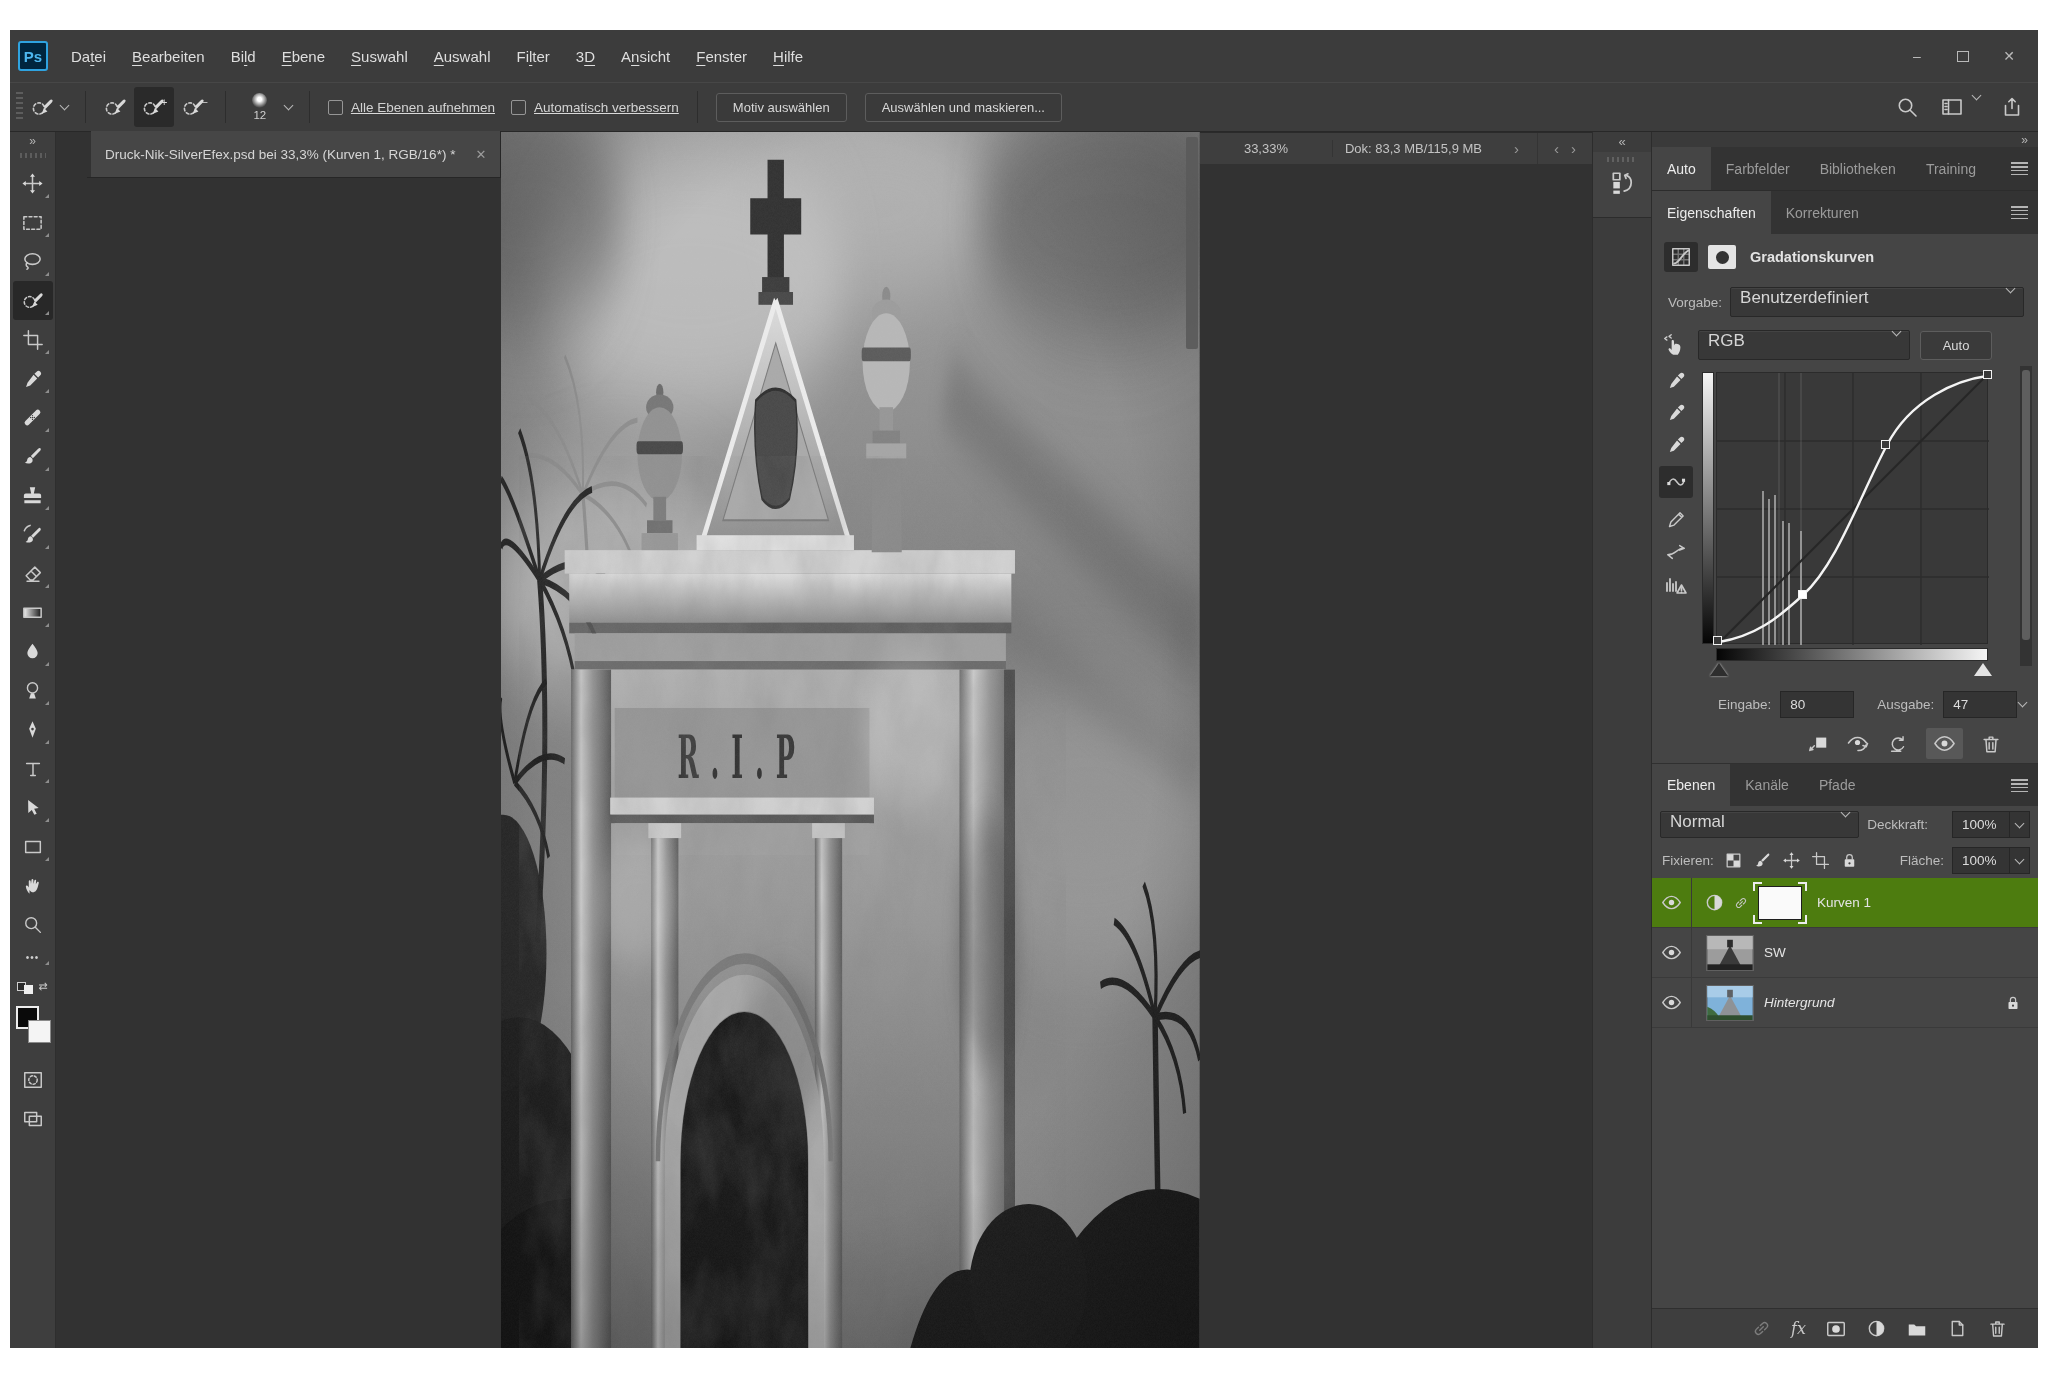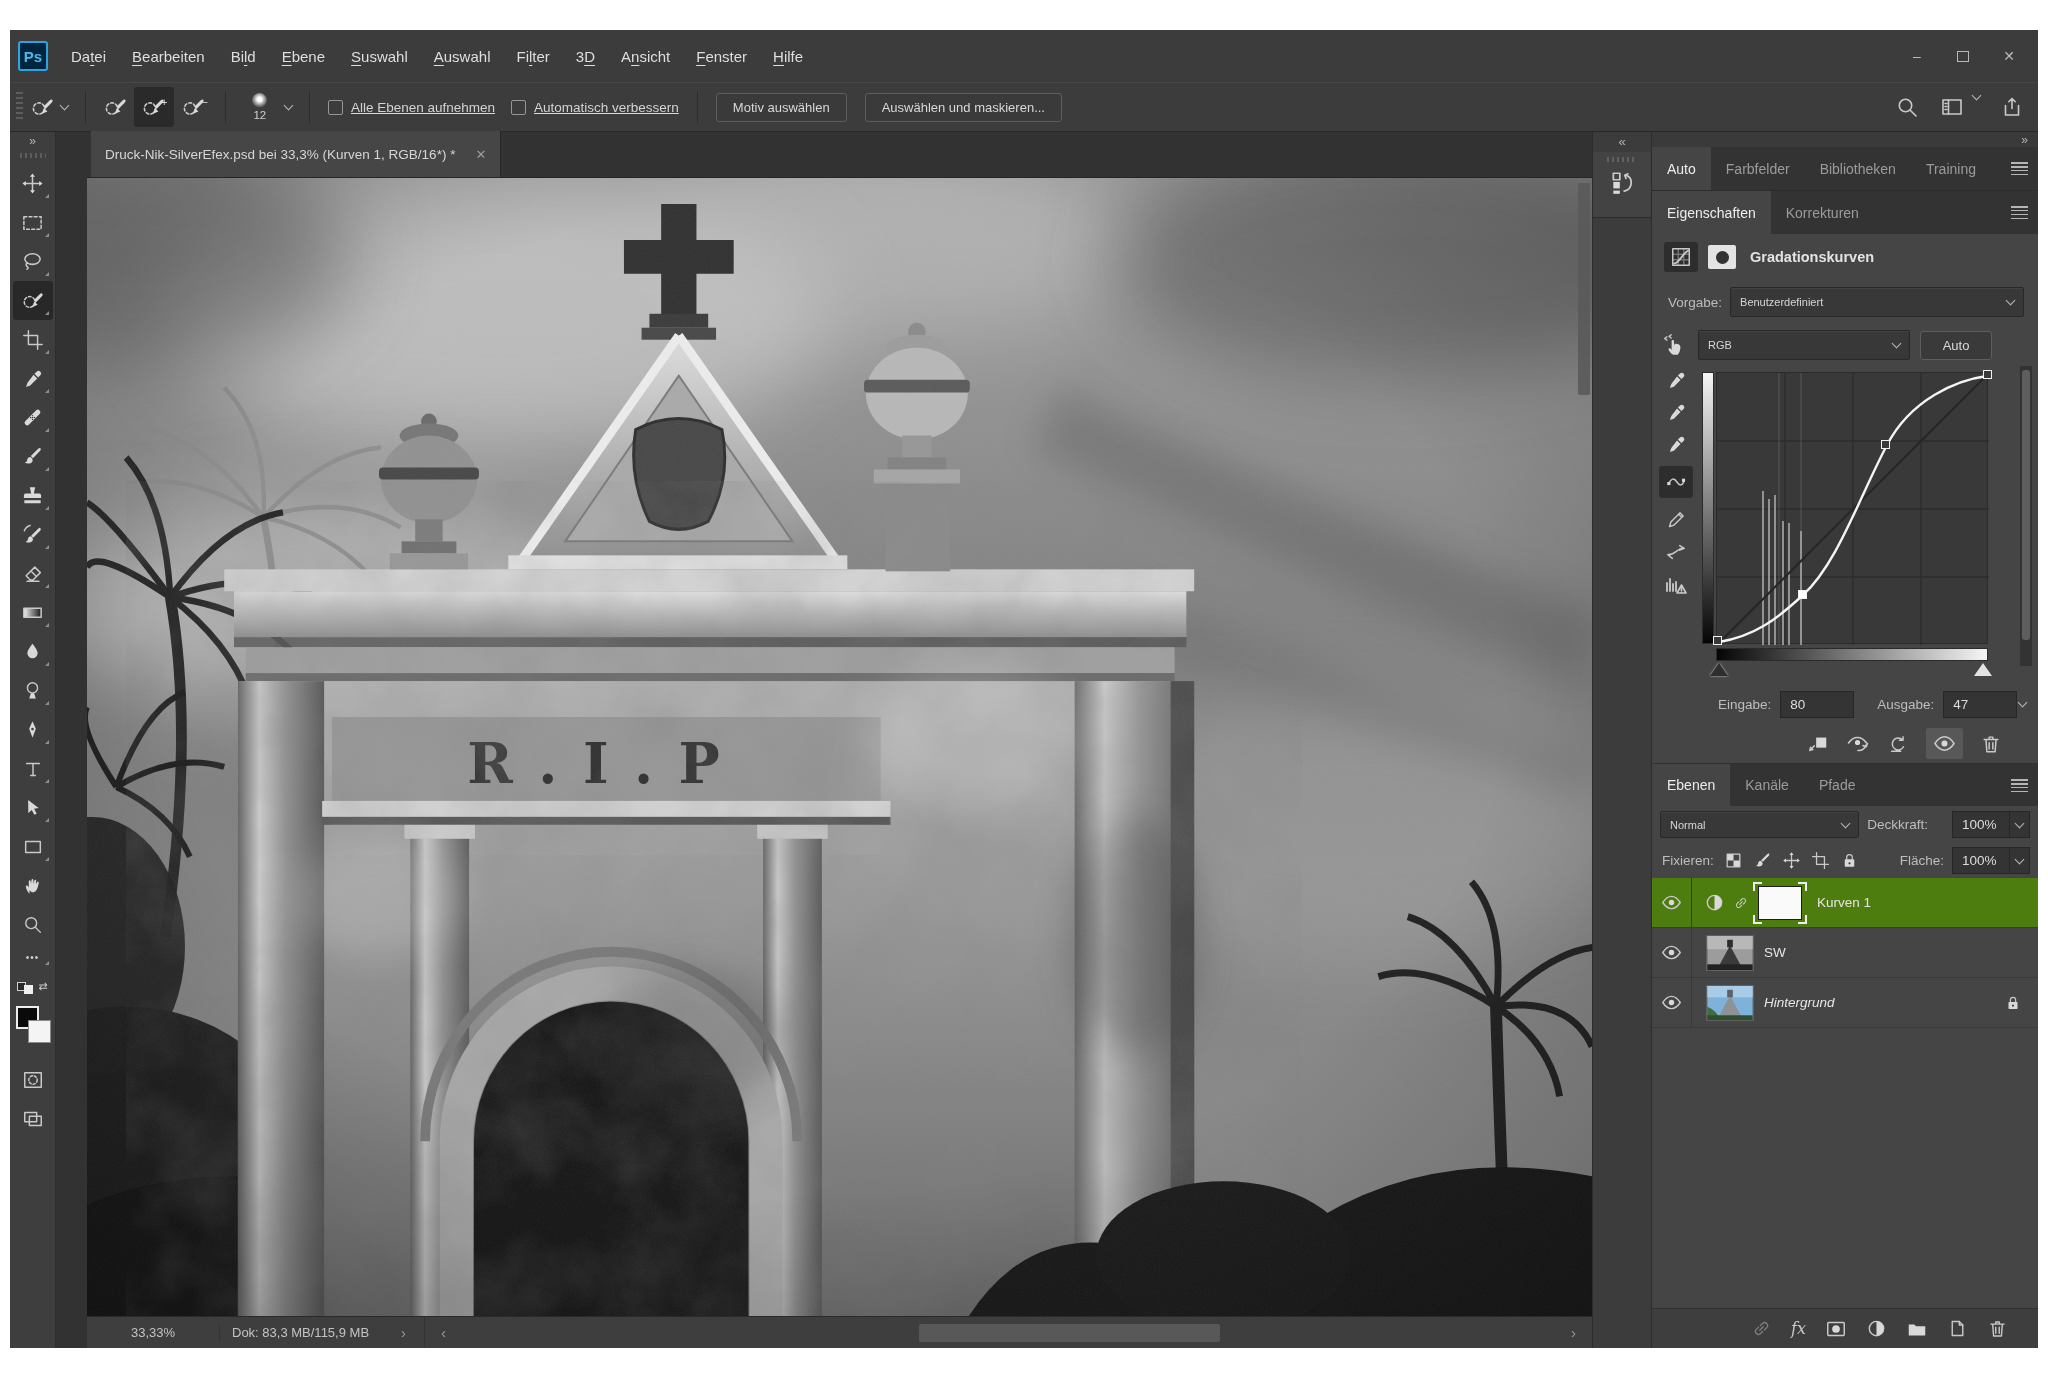--- a/index.html
+++ b/index.html
@@ -7,22 +7,22 @@
   *{box-sizing:border-box;}
   #app{position:absolute;left:10px;top:30px;width:2028px;height:1318px;background:#3e3e3e;color:#d9d9d9;font-size:14px;}
 
   
   .row{display:flex;align-items:flex-start;text-decoration:underline;}
   .chev{width:7px;height:7px;border-right:1.6px solid #b9b9b9;border-bottom:1.6px solid #b9b9b9;
     transform:rotate(45deg);margin-top:-3px;flex:none;}
   .burger{width:17px;height:13px;background:repeating-linear-gradient(#b5b5b5 0 1.6px,transparent 1.6px 3.9px);flex:none;}
   .vsep{width:1px;height:32px;background:#2d2d2d;margin:0 10px;flex:none;}
   svg.ic{stroke:#c9c9c9;fill:none;stroke-width:1.6;stroke-linecap:round;stroke-linejoin:round;flex:none;}
-  .dd{display:flex;align-items:center;background:#383838;border:1px solid #282828;border-radius:2px;
-    box-shadow:inset 0 1px 0 rgba(255,255,255,.06);color:#d6d6d6;font-size:11px;padding:0 9px;height:30px;}
+  .dd{display:flex;align-items:flex-start;background:#383838;border:1px solid #282828;border-radius:2px;
+    box-shadow:inset 0 1px 0 rgba(255,255,255,.06);color:#d6d6d6;font-size:17px;padding:0 9px;height:30px;}
   .dd .chev{margin-left:auto;}
   .inpbox{background:#343434;border:1px solid #262626;color:#dcdcdc;font-size:13.5px;
     display:flex;align-items:center;padding:0 9px;height:27px;}
   .pslabel{color:#bdbdbd;font-size:13.5px;}
   .psbtn{display:flex;align-items:center;justify-content:center;background:#3a3a3a;border:1px solid #5d5d5d;
     border-radius:3px;color:#d8d8d8;font-size:13px;height:29px;padding:0 16px;}
 
   
   #menubar{position:absolute;left:0;top:0;width:100%;height:52px;display:flex;align-items:center;background:#3c3c3c;}
   #pslogo{width:30px;height:30px;margin:0 10px 0 8px;background:#00263f;border:2px solid #2fa3e0;border-radius:3px;
@@ -58,21 +58,21 @@
   .tool.active{background:#282828;border-radius:3px;}
   #swatches{position:relative;width:44px;height:56px;margin-top:8px;flex:none;}
   #swatches .fg{position:absolute;left:5px;top:2px;width:23px;height:23px;background:#0a0a0a;border:2px solid #ededed;}
   #swatches .bgc{position:absolute;left:17px;top:16px;width:23px;height:23px;background:#f4f4f4;border:1px solid #8a8a8a;}
   #miniswap{display:flex;align-items:center;gap:3px;height:20px;margin-top:6px;}
   #miniswap .sq1{width:9px;height:9px;background:#2a2a2a;border:1px solid #cfcfcf;}
   #miniswap .sq2{width:9px;height:9px;background:#efefef;margin-left:-5px;margin-top:6px;}
   #miniswap .arr{color:#c9c9c9;font-size:11px;margin-left:2px;}
 
   
-  #docarea{position:absolute;left:46px;top:102px;width:1536px;bottom:0;background:#323232;display:flex;flex-direction:column;padding-left:31px;}
+  #docarea{position:absolute;left:46px;top:102px;width:1536px;bottom:0;background:#323232;display:flex;flex-direction:row;padding-left:31px;}
   #tabbar{height:46px;background:#323232;display:flex;align-items:flex-end;border-bottom:1px solid #262626;flex:none;}
   #doctab{height:46px;background:#464646;display:flex;align-items:center;padding:0 14px;margin-left:4px;
     border-right:1px solid #262626;font-size:13.5px;color:#d6d6d6;}
   #doctab .x{margin-left:20px;color:#9c9c9c;font-size:13px;}
   #canvas{position:relative;flex:1;background:#262626;overflow:hidden;}
   #canvas svg{display:block;}
   #vscroll{position:absolute;right:2px;top:5px;width:12px;height:212px;background:#5a5a5a;border-radius:2px;opacity:.9;}
   #statusbar{height:32px;background:#3e3e3e;border-top:1px solid #2a2a2a;display:flex;align-items:center;flex:none;font-size:13px;color:#c3c3c3;}
   #zoomcell{width:132px;text-align:center;flex:none;}
   #doccell{display:flex;align-items:center;gap:26px;flex:none;padding:0 12px;border-left:1px solid #343434;}

